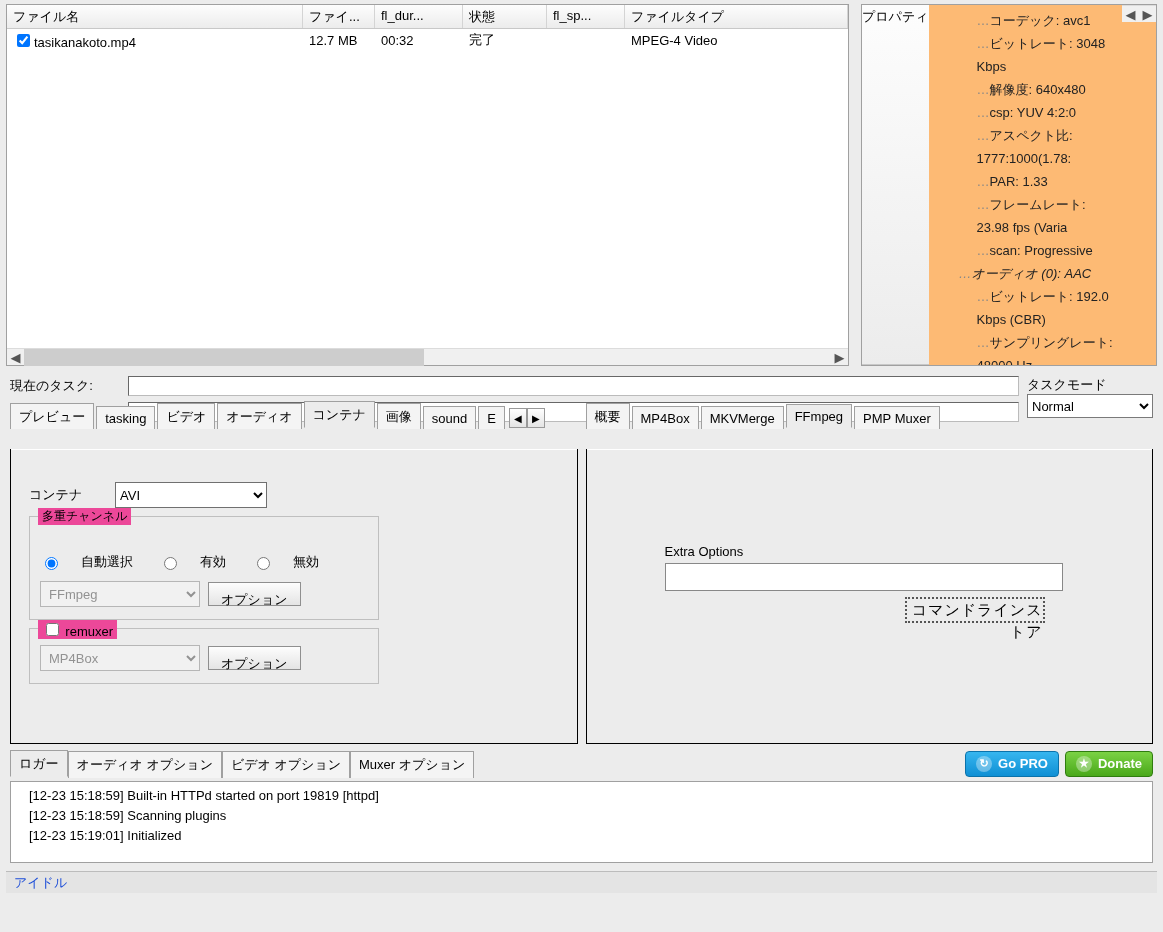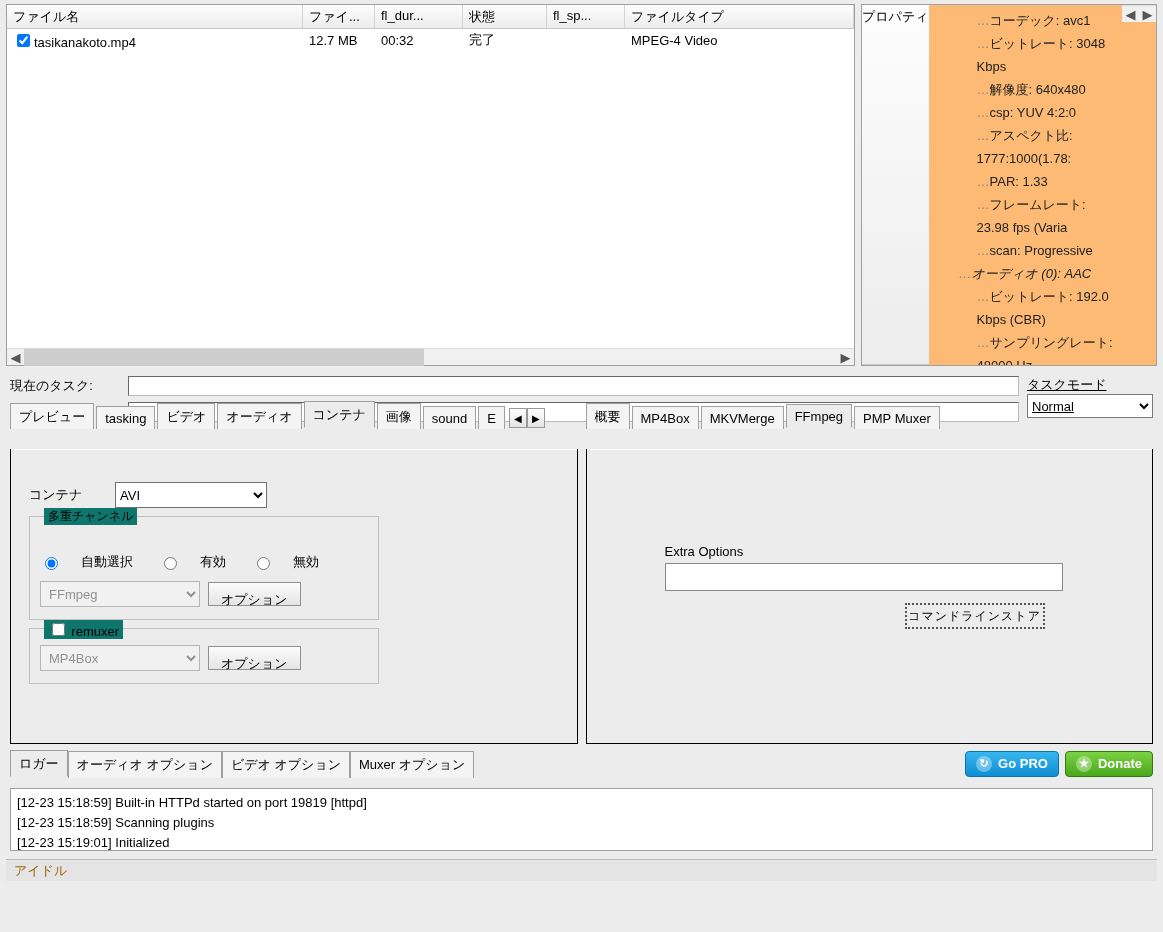--- a/index.html
+++ b/index.html
@@ -1,20 +1,20 @@
 <!DOCTYPE html>
 <html><head>
 <meta charset="utf-8">
 <style>
 * { box-sizing: border-box; font-family: "Meiryo", "MS PGothic", sans-serif; font-size: 13px; }
 body { margin: 0; background: #ececec; width: 1163px; height: 932px; overflow: hidden; }
 .main { display: flex; flex-direction: column; height: 100%; padding: 4px 6px 0 6px; gap: 4px; }
 
 
-.top { display: flex; gap: 6px; height: 362px; }
+.top { display: flex; gap: 12px; height: 362px; }
 .filebox { flex: 1; display: flex; flex-direction: column; background: #fff; border: 1px solid #a0a0a0; }
 .propbox { width: 296px; display: flex; flex-direction: row; background: #fdba74; border: 1px solid #a0a0a0; }
 
 .colheaders { display: flex; background: linear-gradient(#fdfdfd,#ececec); border-bottom: 1px solid #c8c8c8; height: 24px; }
 .colheaders > div { padding: 3px 6px; border-right: 1px solid #d4d4d4; white-space: nowrap; overflow: hidden; }
 .fh0{width:296px}.fh1{width:72px}.fh2{width:88px}.fh3{width:84px}.fh4{width:78px}.fh5{flex:1}
 
 .filerow { display: flex; height: 22px; align-items: center; }
 .filerow > div { padding: 0 6px; white-space: nowrap; overflow: hidden; }
 .chk { margin-right: 4px; }
@@ -27,61 +27,61 @@
 
 .hscroll { height: 17px; background: #f0f0f0; border-top: 1px solid #dcdcdc; position: relative; display: flex; align-items: center; }
 .hscroll .arrow { width: 17px; height: 17px; display: flex; align-items: center; justify-content: center; color: #555; }
 .hscroll .thumb { position: absolute; left: 17px; top: 0; height: 17px; background: #cdcdcd; }
 
 
 .taskrows { display: flex; flex-direction: column; gap: 6px; padding: 6px 4px 2px 4px; }
 .taskrow { display: flex; align-items: center; gap: 8px; }
 .taskrow label { width: 110px; }
 .progressbar { flex: 1; height: 20px; background: #fff; border: 1px inset #bbb; }
-.taskmode-col { display: flex; flex-direction: column; width: 126px; text-decoration: underline; }
+.taskmode-col { display: flex; flex-direction: column; width: 126px; }
 .taskmode-col select { height: 24px; border: 1px solid #7a7a7a; background: #fff; }
 
 
 .tabsarea { display: flex; gap: 8px; padding: 0 4px; }
 .tabgroup { flex: 1; border: 1px solid #000000; background: #ececec; display: flex; flex-direction: column; }
 .tabstrip { display: flex; align-items: flex-end; margin-top: -1px; position: relative; top: -21px; left: -1px; height: 0; }
 .tabgroup-inner { border-top: 1px solid #fff; padding: 14px 10px 10px 10px; height: 294px; }
 .tab { padding: 4px 8px 3px 8px; background: #ececec; border: 1px solid #a0a0a0; border-bottom: none; margin-right: 2px; position: relative; cursor: default; }
 .tab.inactive { top: 1px; background: #f4f4f4; }
 .tab.active { background: #ececec; border-bottom: 1px solid #ececec; top: 0; }
 .tabnav { display: flex; margin-left: 2px; }
 .tabnav .navbtn { width: 18px; height: 20px; border: 1px solid #999; background: linear-gradient(#fff,#e4e4e4); display: flex; align-items: center; justify-content: center; font-size: 10px; }
 
 .groupbox { border: 1px solid #bfbfbf; margin: 8px 0; padding: 10px 10px 12px 10px; position: relative; }
-.groupbox .legend { position: absolute; top: -9px; left: 14px; background: #0f766e; padding: 0 4px; font-size: 12px; }
+.groupbox .legend { position: absolute; top: -9px; left: 8px; background: #ec4899; padding: 0 4px; font-size: 12px; }
 .radio-row { display: flex; gap: 26px; margin-bottom: 10px; align-items: center; }
 .radio-row label { display: flex; align-items: center; gap: 20px; margin-top: 26px; }
 select.combo { height: 26px; width: 160px; background: #f4f4f4; border: 1px solid #a0a0a0; color: #6d6d6d; padding: 0 4px; }
 .btn { height: 24px; padding: 8px 12px; background: linear-gradient(#fdfdfd,#e4e4e4); border: 1px solid #8f8f8f; cursor: default; }
 .row-inline { display: flex; align-items: center; gap: 8px; }
 
 .container-row { display: flex; align-items: center; gap: 22px; margin: 18px 0 6px 8px; }
 .container-row label { width: 64px; }
 select.combo-white { height: 26px; width: 152px; background: #fff; border: 1px solid #707070; }
 
 .extra-label { margin: 80px 0 4px 68px; }
 .extra-input { width: 398px; height: 28px; margin-left: 68px; background: #fff; border: 1px solid #888; }
-.dotted-btn { margin: 12px 0 0 308px; width: 140px; height: 26px; border: 2px dotted #555; background: #ececec; text-align: center; line-height: 22px; letter-spacing: 1px; font-size: 12px; }
+.dotted-btn { margin: 6px 0 0 308px; width: 140px; height: 26px; border: 2px dotted #555; background: #ececec; text-align: right; line-height: 22px; letter-spacing: 1px; font-size: 15px; }
 
 
 .bottomstrip { display: flex; align-items: center; padding: 2px 4px 0 4px; gap: 6px; }
 .logtabs { display: flex; }
 .logtabs .tab { margin-right: 0; }
 .spacer { flex: 1; }
 .pill { height: 26px; border-radius: 4px; display: inline-flex; align-items: center; padding: 0 10px; color: #fff; font-weight: bold; gap: 6px; }
 .pill.blue { background: linear-gradient(#37b6ef,#0f8fd4); border: 1px solid #0b72aa; }
 .pill.green { background: linear-gradient(#7bd244,#49a81a); border: 1px solid #2f7c0f; }
 .pill .circ { width: 16px; height: 16px; border-radius: 50%; background: rgba(255,255,255,.35); display: flex; align-items: center; justify-content: center; font-size: 11px; }
-.logbox { margin: 7px 4px 4px 4px; background: #fff; border: 1px solid #a0a0a0; height: 63px; padding: 4px 6px; overflow-y: scroll; line-height: 20px; }
-.statusbar { height: 22px; background: #e4e4e4; border-top: 1px solid #bcbcbc; display: flex; align-items: center; padding: 0 8px; color: #a16207; font-size: 12px; overflow: hidden; white-space: nowrap; }
+.logbox { margin: 0 4px 4px 4px; background: #fff; border: 1px solid #a0a0a0; height: 82px; padding: 4px 18px; overflow-y: scroll; line-height: 20px; }
+.statusbar { height: 22px; background: #e4e4e4; border-top: 1px solid #bcbcbc; display: flex; align-items: center; padding: 0 8px; color: #1d4ed8; font-size: 12px; overflow: hidden; white-space: nowrap; }
 </style>
 </head>
 <body>
 
 <div class="main">
 
   <div class="top">
     <div class="filebox">
       <div class="colheaders">
         <div class="fh0">ファイル名</div>

